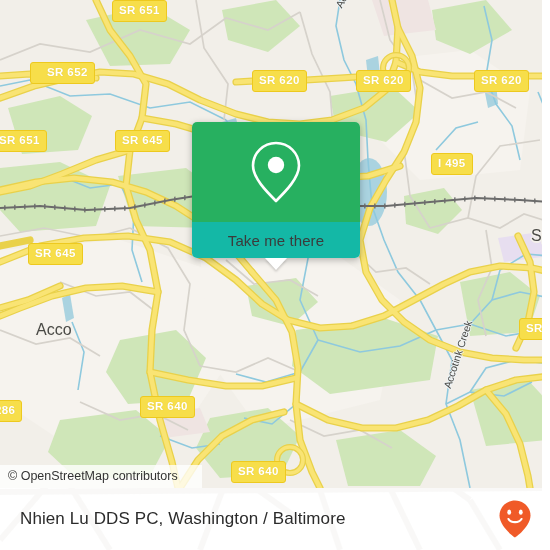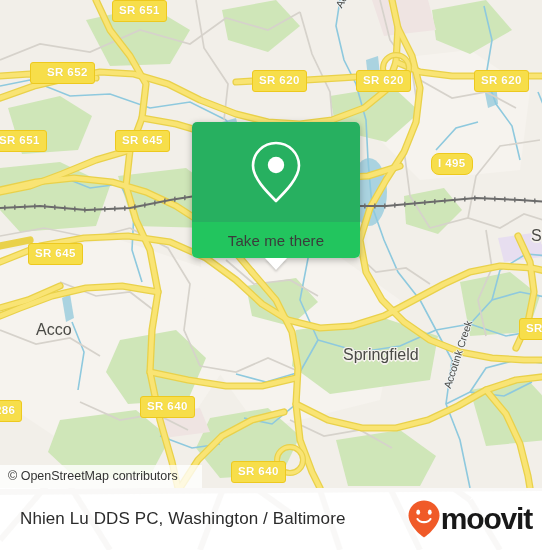--- a/index.html
+++ b/index.html
@@ -64,21 +64,21 @@
     background:#ffffff;
   }
   .popup-head{
     height:100px;
     background:#27b060;
     border-radius:5px 5px 0 0;
     display:flex;align-items:center;justify-content:center;
   }
   .popup-foot{
     height:36px;
-    background:#22c55e;
+    background:#14b8a6;
     border-radius:0 0 5px 5px;
     display:flex;align-items:center;justify-content:center;
     position:relative;
     text-align:center;
   }
   .popup-foot-label{
     color:#3b3b3b;font-size:15px;letter-spacing:.1px;
   }
   .popup-tail{
     position:absolute;
@@ -279,32 +279,31 @@
     </svg>
 
     <div>
       <div class="shield" style="left:112px;top:0px;"><span>SR 651</span></div>
       <div class="shield" style="left:30px;top:62px;padding-left:16px;"><span>SR 652</span></div>
       <div class="shield" style="left:252px;top:70px;"><span>SR 620</span></div>
       <div class="shield" style="left:356px;top:70px;"><span>SR 620</span></div>
       <div class="shield" style="left:474px;top:70px;"><span>SR 620</span></div>
       <div class="shield" style="left:-8px;top:130px;"><span>SR 651</span></div>
       <div class="shield" style="left:115px;top:130px;"><span>SR 645</span></div>
-      <div class="shield" style="left:431px;top:153px;border-radius:8px;"><span>I 495</span></div>
+      <div class="shield" style="left:431px;top:153px;"><span>I 495</span></div>
       <div class="shield" style="left:28px;top:243px;"><span>SR 645</span></div>
       <div class="shield" style="left:519px;top:318px;"><span>SR 64</span></div>
       <div class="shield" style="left:-12px;top:400px;"><span>286</span></div>
       <div class="shield" style="left:140px;top:396px;"><span>SR 640</span></div>
       <div class="shield" style="left:231px;top:461px;"><span>SR 640</span></div>
     </div>
 
     <div>
       <div class="place" style="left:36px;top:322px;"><span>Acco</span></div>
       <div class="place two-line" style="left:343px;top:346px;">
-        <div>Springfield</div>
       </div>
       <div class="place" style="left:531px;top:228px;"><span>Sp</span></div>
     </div>
 
     <div>
       <div class="stream-label" style="left:333px;top:4px;transform:rotate(-62deg);transform-origin:left top;"><span>Acco</span></div>
       <div class="stream-label" style="left:441px;top:386px;transform:rotate(-72deg);transform-origin:left top;"><span>Accotink Creek</span></div>
     </div>
 
     <div class="popup">
@@ -338,18 +337,17 @@
     </svg>
     <div class="footer-inner">
       <div class="footer-title">Nhien Lu DDS PC, Washington / Baltimore</div>
       <div class="moovit-logo">
         <svg width="34" height="40" viewBox="0 0 34 40">
           <path d="M17 1.5 C8.4 1.5 1.5 8.3 1.5 16.6 C1.5 26.2 13 36 17 38.5 C21 36 32.5 26.2 32.5 16.6 C32.5 8.3 25.6 1.5 17 1.5 Z" fill="#f05a28"></path>
           <ellipse cx="11.2" cy="13.2" rx="1.9" ry="2.6" fill="#ffffff"></ellipse>
           <ellipse cx="22.8" cy="13.2" rx="1.9" ry="2.6" fill="#ffffff"></ellipse>
           <path d="M10.5 20 C13 24.2 21 24.2 23.5 20" fill="none" stroke="#ffffff" stroke-width="2.1" stroke-linecap="round"></path>
         </svg>
-        <span class="moovit-word">moovit</span>
       </div>
     </div>
   </div>
 
 </div>
 
 </body></html>

